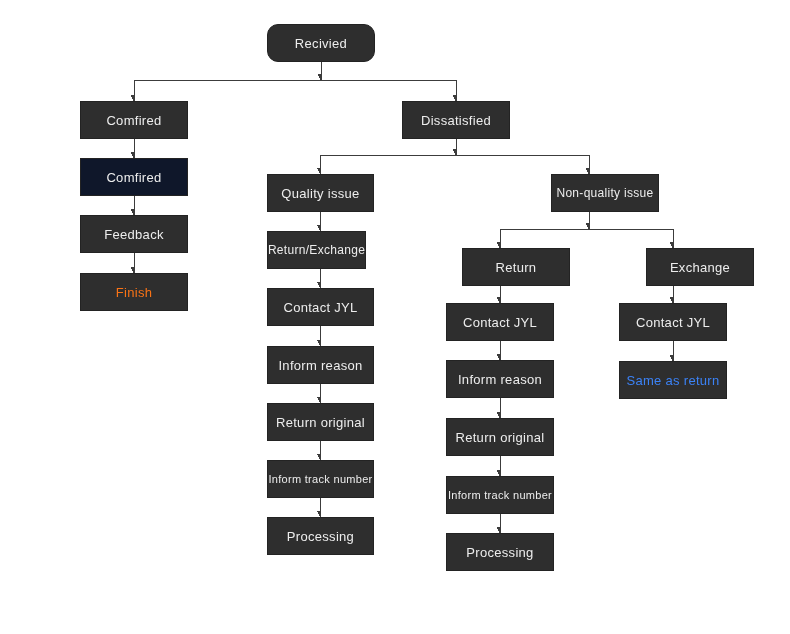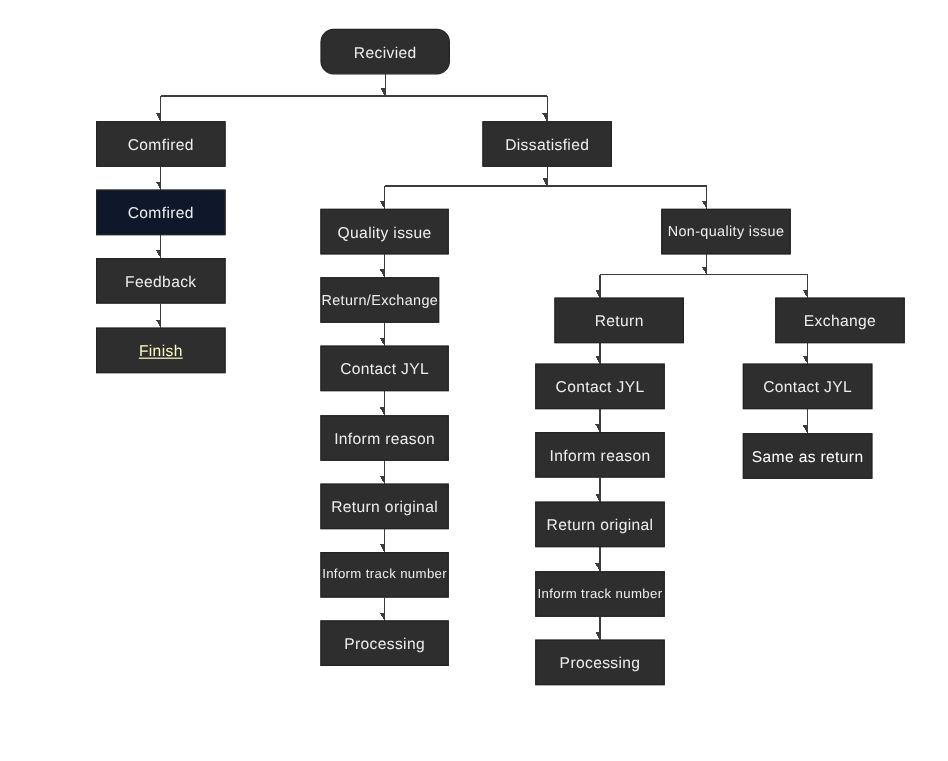--- a/index.html
+++ b/index.html
@@ -77,33 +77,33 @@
         <line x1="500" y1="514" x2="500" y2="533" stroke="#3c3c3c" stroke-width="1" marker-end="url(#arrowhead)"></line>
         <line x1="673" y1="286" x2="673" y2="303" stroke="#3c3c3c" stroke-width="1" marker-end="url(#arrowhead)"></line>
         <line x1="673" y1="341" x2="673" y2="361" stroke="#3c3c3c" stroke-width="1" marker-end="url(#arrowhead)"></line>
       </g>
   </svg>
   <div id="node-layer">
       <div class="node" style="left: 267px; top: 24px; width: 108px; height: 38px; font-size: 13px; background: rgb(46, 46, 46); border-color: rgb(35, 35, 35); color: rgb(237, 237, 237); border-radius: 11px;">Recivied</div>
       <div class="node" style="left: 80px; top: 101px; width: 108px; height: 38px; font-size: 13px; background: rgb(46, 46, 46); border-color: rgb(35, 35, 35); color: rgb(237, 237, 237);">Comfired</div>
       <div class="node" style="left: 80px; top: 158px; width: 108px; height: 38px; font-size: 13px; background: #0f172a; border-color: rgb(35, 35, 35); color: rgb(237, 237, 237);">Comfired</div>
       <div class="node" style="left: 80px; top: 215px; width: 108px; height: 38px; font-size: 13px; background: rgb(46, 46, 46); border-color: rgb(35, 35, 35); color: rgb(237, 237, 237);">Feedback</div>
-      <div class="node" style="left: 80px; top: 273px; width: 108px; height: 38px; font-size: 13px; background: rgb(46, 46, 46); border-color: rgb(35, 35, 35); color: #fef9c3; text-decoration: underline;">Finish</div>
+      <div class="node" style="left: 80px; top: 273px; width: 108px; height: 38px; font-size: 13px; background: rgb(46, 46, 46); border-color: rgb(35, 35, 35); color: #f97316;">Finish</div>
       <div class="node" style="left: 402px; top: 101px; width: 108px; height: 38px; font-size: 13px; background: rgb(46, 46, 46); border-color: rgb(35, 35, 35); color: rgb(237, 237, 237);">Dissatisfied</div>
       <div class="node" style="left: 267px; top: 174px; width: 107px; height: 38px; font-size: 13px; background: rgb(46, 46, 46); border-color: rgb(35, 35, 35); color: rgb(237, 237, 237);">Quality issue</div>
       <div class="node" style="left: 267px; top: 231px; width: 99px; height: 38px; font-size: 12px; background: rgb(46, 46, 46); border-color: rgb(35, 35, 35); color: rgb(237, 237, 237);">Return/Exchange</div>
       <div class="node" style="left: 267px; top: 288px; width: 107px; height: 38px; font-size: 13px; background: rgb(46, 46, 46); border-color: rgb(35, 35, 35); color: rgb(237, 237, 237);">Contact JYL</div>
       <div class="node" style="left: 267px; top: 346px; width: 107px; height: 38px; font-size: 13px; background: rgb(46, 46, 46); border-color: rgb(35, 35, 35); color: rgb(237, 237, 237);">Inform reason</div>
       <div class="node" style="left: 267px; top: 403px; width: 107px; height: 38px; font-size: 13px; background: rgb(46, 46, 46); border-color: rgb(35, 35, 35); color: rgb(237, 237, 237);">Return original</div>
       <div class="node" style="left: 267px; top: 460px; width: 107px; height: 38px; font-size: 11px; background: rgb(46, 46, 46); border-color: rgb(35, 35, 35); color: rgb(237, 237, 237);">Inform track number</div>
       <div class="node" style="left: 267px; top: 517px; width: 107px; height: 38px; font-size: 13px; background: rgb(46, 46, 46); border-color: rgb(35, 35, 35); color: rgb(237, 237, 237);">Processing</div>
       <div class="node" style="left: 535px; top: 174px; width: 108px; height: 38px; font-size: 12px; background: rgb(46, 46, 46); border-color: rgb(35, 35, 35); color: rgb(237, 237, 237); margin-left: 16px;">Non-quality issue</div>
       <div class="node" style="left: 446px; top: 248px; width: 108px; height: 38px; font-size: 13px; background: rgb(46, 46, 46); border-color: rgb(35, 35, 35); color: rgb(237, 237, 237); margin-left: 16px;">Return</div>
       <div class="node" style="left: 646px; top: 248px; width: 108px; height: 38px; font-size: 13px; background: rgb(46, 46, 46); border-color: rgb(35, 35, 35); color: rgb(237, 237, 237);">Exchange</div>
       <div class="node" style="left: 446px; top: 303px; width: 108px; height: 38px; font-size: 13px; background: rgb(46, 46, 46); border-color: rgb(35, 35, 35); color: rgb(237, 237, 237);">Contact JYL</div>
       <div class="node" style="left: 446px; top: 360px; width: 108px; height: 38px; font-size: 13px; background: rgb(46, 46, 46); border-color: rgb(35, 35, 35); color: rgb(237, 237, 237);">Inform reason</div>
       <div class="node" style="left: 446px; top: 418px; width: 108px; height: 38px; font-size: 13px; background: rgb(46, 46, 46); border-color: rgb(35, 35, 35); color: rgb(237, 237, 237);">Return original</div>
       <div class="node" style="left: 446px; top: 476px; width: 108px; height: 38px; font-size: 11px; background: rgb(46, 46, 46); border-color: rgb(35, 35, 35); color: rgb(237, 237, 237);">Inform track number</div>
       <div class="node" style="left: 446px; top: 533px; width: 108px; height: 38px; font-size: 13px; background: rgb(46, 46, 46); border-color: rgb(35, 35, 35); color: rgb(237, 237, 237);">Processing</div>
       <div class="node" style="left: 619px; top: 303px; width: 108px; height: 38px; font-size: 13px; background: rgb(46, 46, 46); border-color: rgb(35, 35, 35); color: rgb(237, 237, 237);">Contact JYL</div>
-      <div class="node" style="left: 619px; top: 361px; width: 108px; height: 38px; font-size: 13px; background: rgb(46, 46, 46); border-color: rgb(35, 35, 35); color: #ffffff;">Same as return</div>
+      <div class="node" style="left: 619px; top: 361px; width: 108px; height: 38px; font-size: 13px; background: rgb(46, 46, 46); border-color: rgb(35, 35, 35); color: #3b82f6;">Same as return</div>
     </div>
 </div>
 
 </body></html>

